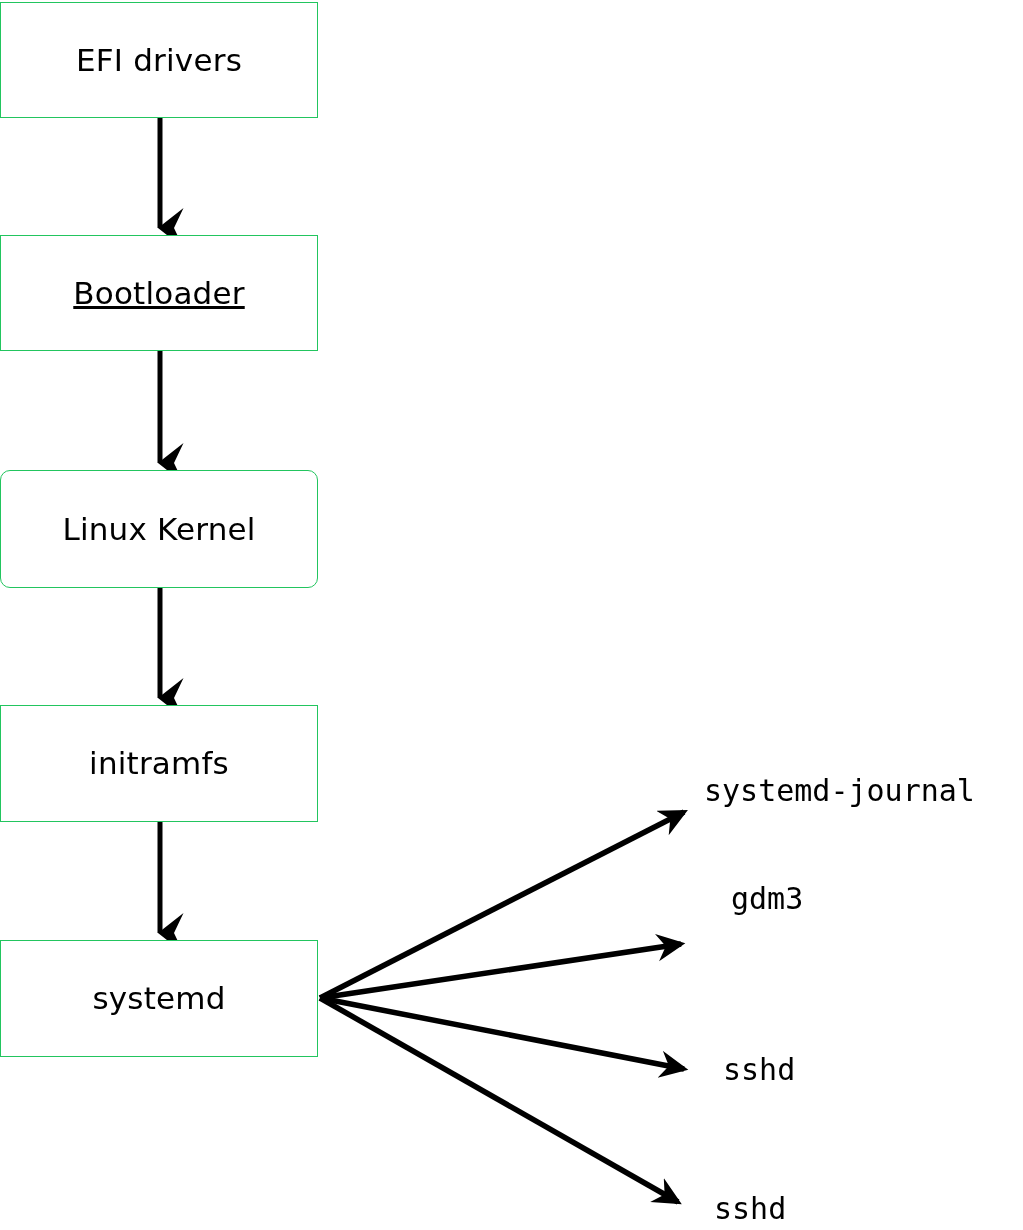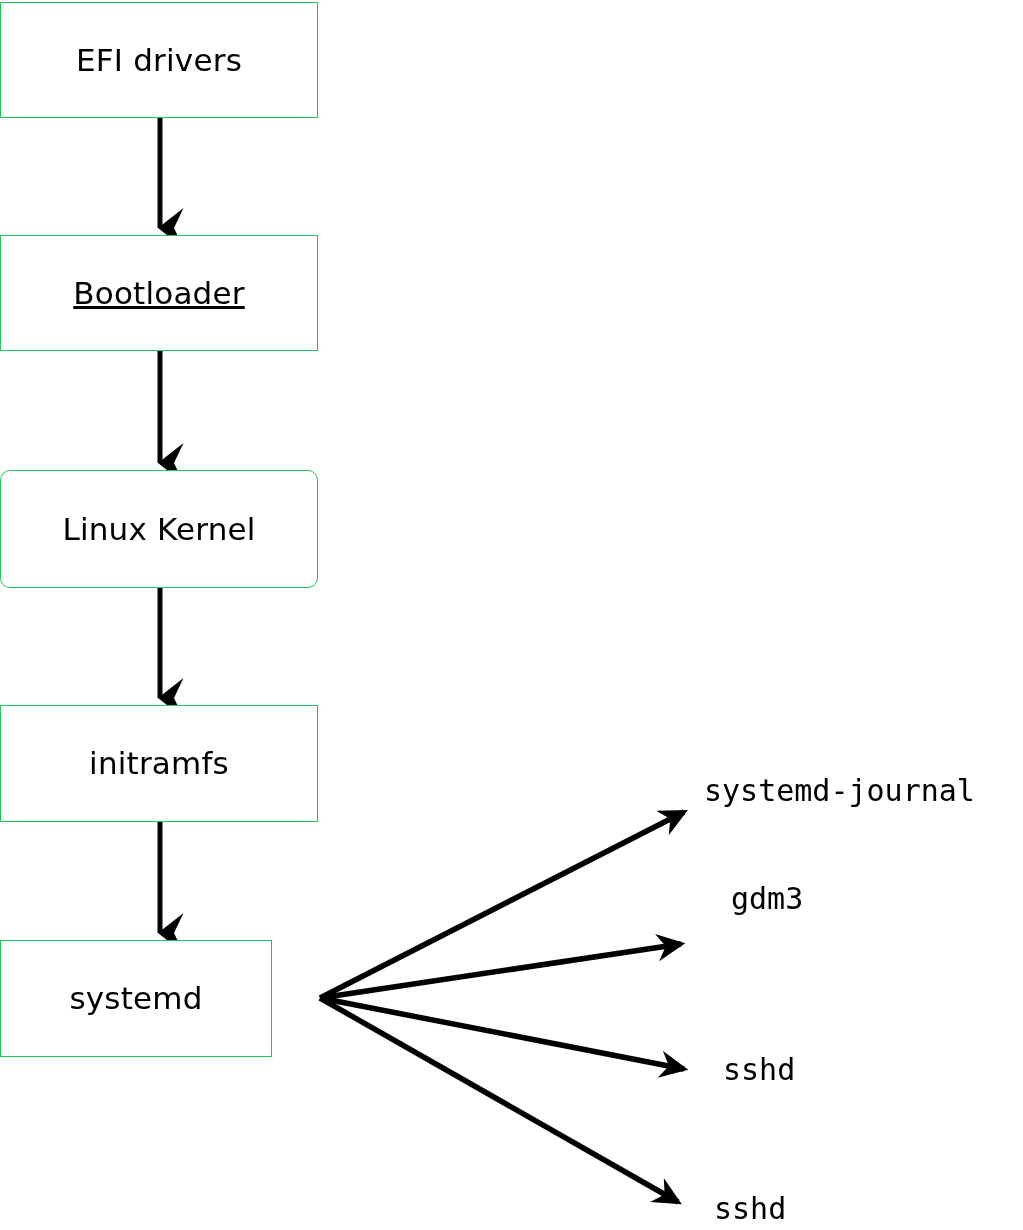--- a/index.html
+++ b/index.html
@@ -100,21 +100,21 @@
   </div>
 
   <div class="node-box" style="left:0px; top:470px; width:318px; height:118px;border-radius:10px;">
     <span class="node-label">Linux Kernel</span>
   </div>
 
   <div class="node-box" style="left:0px; top:705px; width:318px; height:117px;">
     <span class="node-label">initramfs</span>
   </div>
 
-  <div class="node-box" style="left:0px; top:940px; width:272px; height:117px;">
+  <div class="node-box" style="left:0px; top:940px; width:318px; height:117px;">
     <span class="node-label">systemd</span>
   </div>
 
   <div class="leaf-label" style="left:704px; top:776px;">systemd-journal</div>
 
   <div class="leaf-label" style="left:723px; top:884px;margin-left:8px;">gdm3</div>
 
   <div class="leaf-label" style="left:723px; top:1055px;">sshd</div>
 
   <div class="leaf-label" style="left:714px; top:1194px;text-align:right;">sshd</div>

